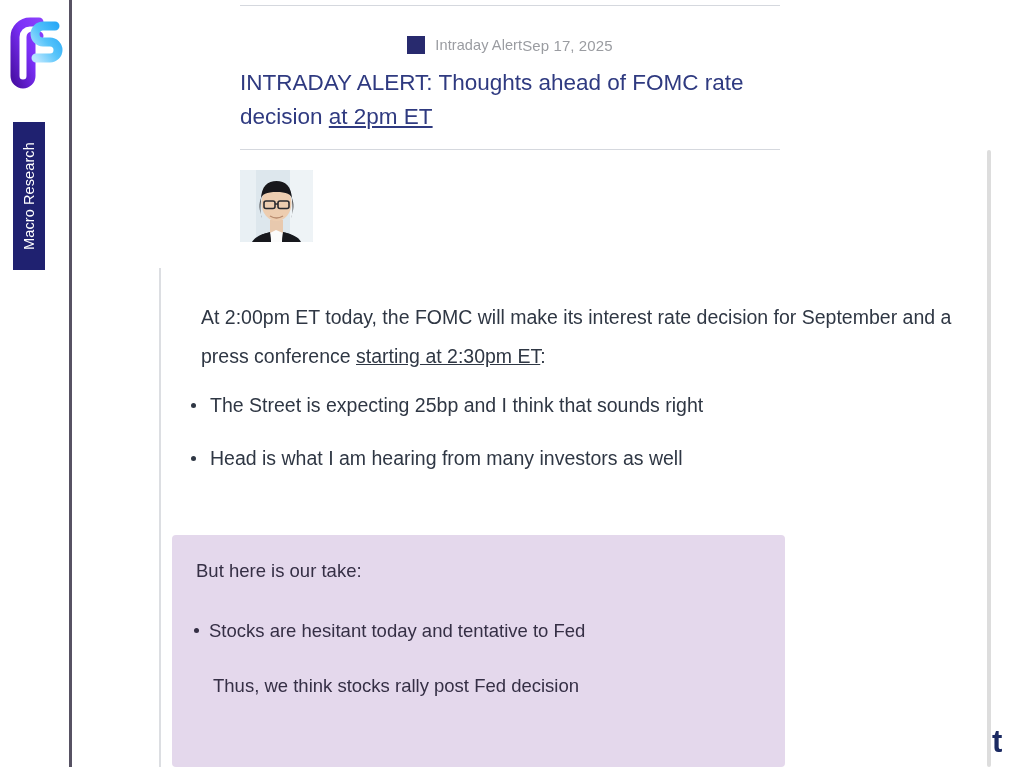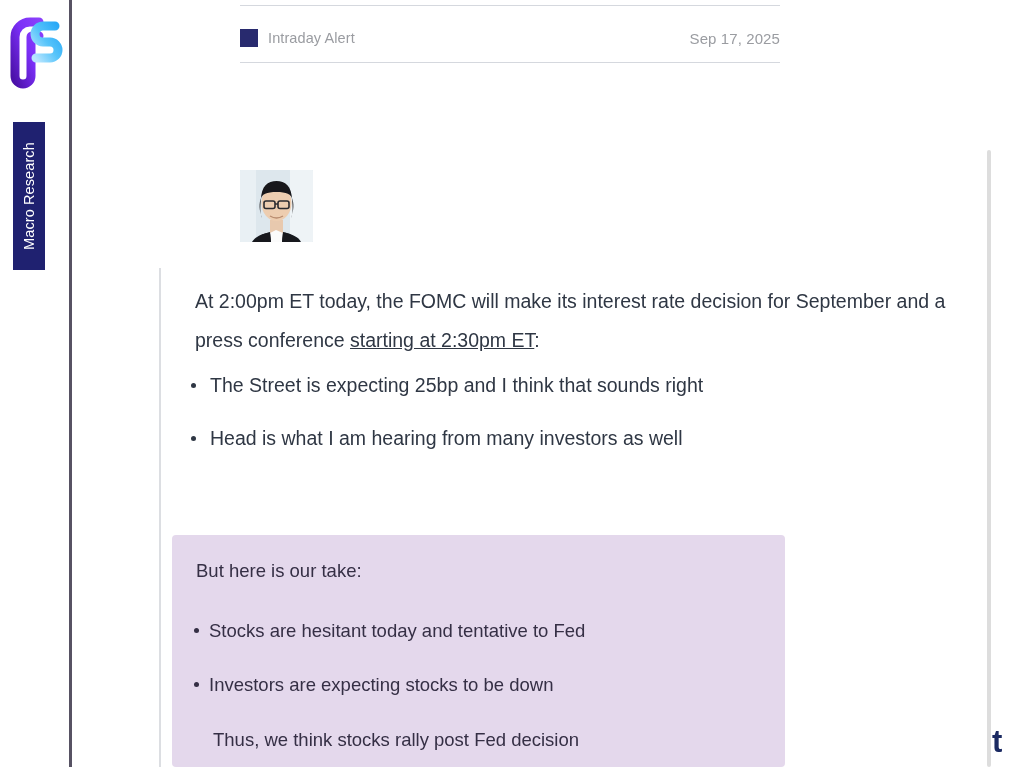--- a/index.html
+++ b/index.html
@@ -64,22 +64,22 @@
   .rule {
     height: 1px;
     background: #d5d8de;
     width: 100%;
   }
   #rule-top { margin-top: 5px; }
 
   #meta-row {
     display: flex;
     align-items: center;
-    justify-content: space-between;
-    margin-top: 22px;
+    justify-content: center;
+    margin-top: 29px;
     height: 20px;
   }
   #meta-left {
     display: flex;
     align-items: center;
     gap: 10px;
   }
   #alert-swatch {
     width: 18px; height: 18px;
     background: #282a6e;
@@ -146,22 +146,22 @@
   #body-panel {
     position: absolute;
     left: 159px; top: 268px;
     width: 830px;
     height: 499px;
     border-left: 2px solid #dcdee2;
     box-sizing: border-box;
   }
 
   #intro-para {
-    margin: 0;
-    padding: 14px 0 0 34px;
+    margin: 16px;
+    padding: 14px 0 0 24px;
     font-size: 19.5px;
     line-height: 39px;
     color: #2f3744;
     width: 770px;
   }
   #intro-para .u { text-decoration: underline; }
 
   ul.bullets {
     list-style: none;
     margin: 0;
@@ -288,20 +288,23 @@
   <div class="rule" id="rule-top"></div>
 
   <div id="meta-row">
     <div id="meta-left">
       <span id="alert-swatch"></span>
       <span id="alert-category">Intraday Alert</span>
     </div>
     <span id="alert-date">Sep 17, 2025</span>
   </div>
 
+  <h1 id="article-title">
+    <span>INTRADAY ALERT: Thoughts ahead of FOMC rate decision </span><span class="u">at 2pm ET</span>
+  </h1>
 
   <div class="rule" id="rule-mid"></div>
 </div>
 
 <div id="author-block">
   <div id="author-avatar">
     <svg viewBox="0 0 73 72" width="73" height="72" aria-hidden="true">
       <rect x="0" y="0" width="73" height="72" fill="#dfe8ee"></rect>
       <rect x="0" y="0" width="16" height="72" fill="#e9f0f4"></rect>
       <rect x="50" y="0" width="23" height="72" fill="#eef3f6"></rect>
@@ -331,20 +334,19 @@
 
   <ul class="bullets" id="main-bullets">
     <li><span>The Street is expecting 25bp and I think that sounds right</span></li>
     <li><span>Head is what I am hearing from many investors as well</span></li>
   </ul>
 
   <div id="take-callout">
     <p id="callout-lead">But here is our take:</p>
     <ul class="bullets" id="callout-bullets">
       <li><span>Stocks are hesitant today and tentative to Fed</span></li>
-      <li><span>Investors are expecting stocks to be down</span></li>
     </ul>
     <p id="callout-conclusion">Thus, we think stocks rally post Fed decision</p>
   </div>
 </div>
 
 <div id="right-divider"></div>
 <div id="clipped-text">t</div>
 
 </body></html>

